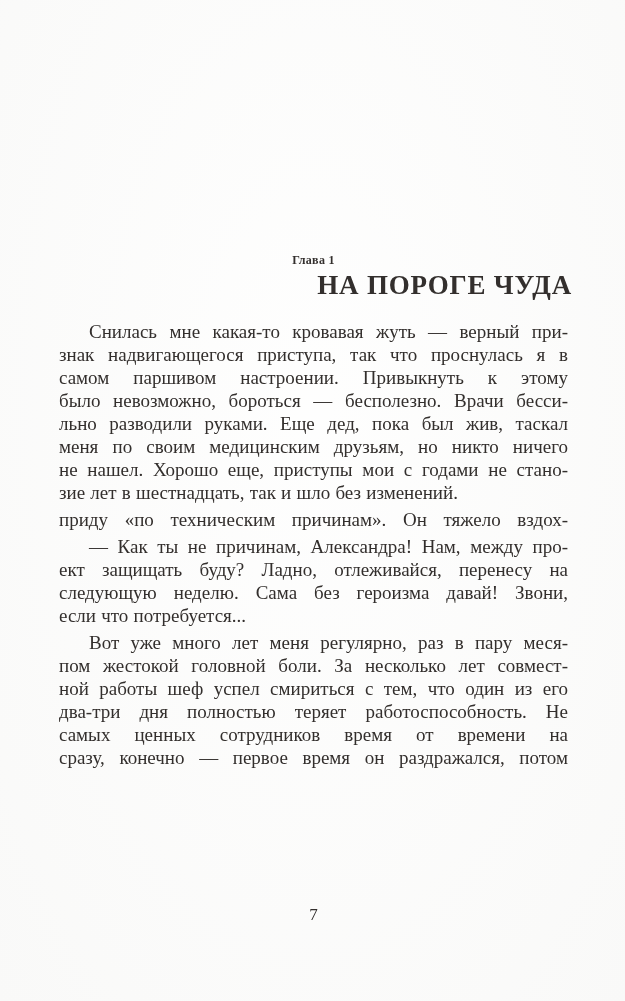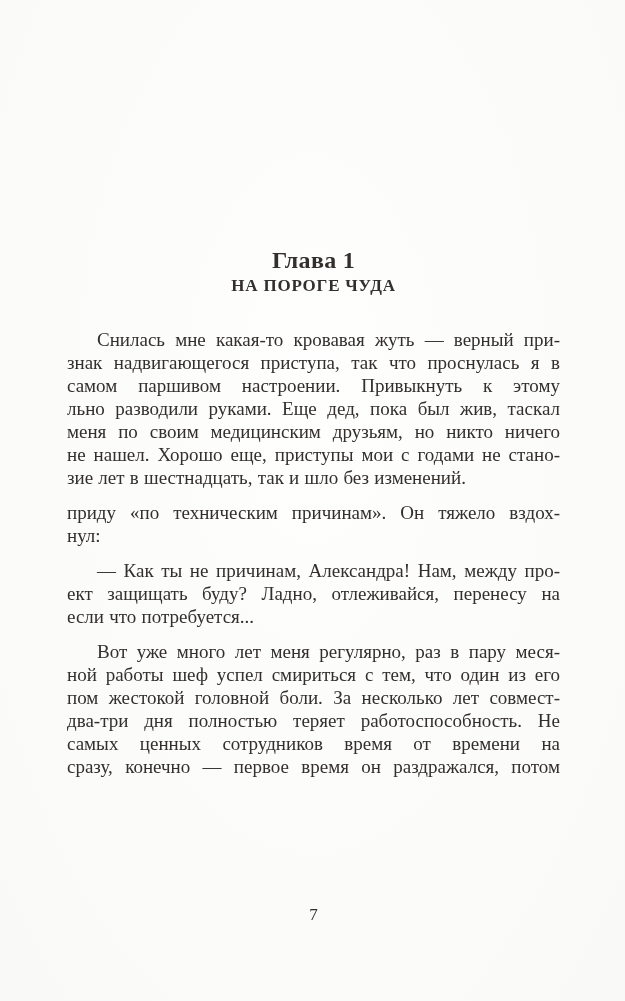--- a/index.html
+++ b/index.html
@@ -25,38 +25,39 @@
   }
   .chapter-heading {
     position: absolute;
     top: 248px;
     left: 55px;
     width: 517px;
     text-align: center;
     font-weight: bold;
   }
   .chapter-label {
-    font-size: 24px;
+    font-size: 12px;
     line-height: 25px;
     letter-spacing: 0.3px;
   }
   .chapter-title {
-    font-size: 17px;
+    font-size: 27px;
     line-height: 25px;
     letter-spacing: 0.8px;
+    text-align: right;
   }
   .body-text {
     position: absolute;
     top: 316px;
     left: 55px;
     width: 517px;
     font-size: 19px;
   }
   .paragraph {
-    margin: 12px;
+    margin: 4px;
   }
   .line {
     line-height: 23px;
     text-align: justify;
     text-align-last: justify;
     white-space: normal;
     word-spacing: 0.5px;
   }
   .line.first {
     text-indent: 30px;
@@ -84,38 +85,39 @@
     <div class="chapter-label">Глава 1</div>
     <div class="chapter-title">НА ПОРОГЕ ЧУДА</div>
   </div>
 
   <div class="body-text">
 
   <div class="paragraph">
         <div class="line first">Снилась мне какая-то кровавая жуть — верный при-</div>
         <div class="line">знак надвигающегося приступа, так что проснулась я в</div>
         <div class="line">самом паршивом настроении. Привыкнуть к этому</div>
+        <div class="line">было невозможно, бороться — бесполезно. Врачи бесси-</div>
         <div class="line">льно разводили руками. Еще дед, пока был жив, таскал</div>
         <div class="line">меня по своим медицинским друзьям, но никто ничего</div>
         <div class="line">не нашел. Хорошо еще, приступы мои с годами не стано-</div>
         <div class="line last">зие лет в шестнадцать, так и шло без изменений.</div>
       </div>
       <div class="paragraph">
         <div class="line">приду «по техническим причинам». Он тяжело вздох-</div>
-        <div class="line last">нул:</div>
       </div>
       <div class="paragraph">
         <div class="line first">— Как ты не причинам, Александра! Нам, между про-</div>
         <div class="line">ект защищать буду? Ладно, отлеживайся, перенесу на</div>
+        <div class="line">следующую неделю. Сама без героизма давай! Звони,</div>
         <div class="line last">если что потребуется...</div>
       </div>
       <div class="paragraph">
         <div class="line first">Вот уже много лет меня регулярно, раз в пару меся-</div>
+        <div class="line">пом жестокой головной боли. За несколько лет совмест-</div>
         <div class="line">ной работы шеф успел смириться с тем, что один из его</div>
-        <div class="line">пом жестокой головной боли. За несколько лет совмест-</div>
         <div class="line">два-три дня полностью теряет работоспособность. Не</div>
         <div class="line">самых ценных сотрудников время от времени на</div>
         <div class="line">сразу, конечно — первое время он раздражался, потом</div>
       </div>
     </div>
 
   <div class="page-number">7</div>
 
 </div>
 

